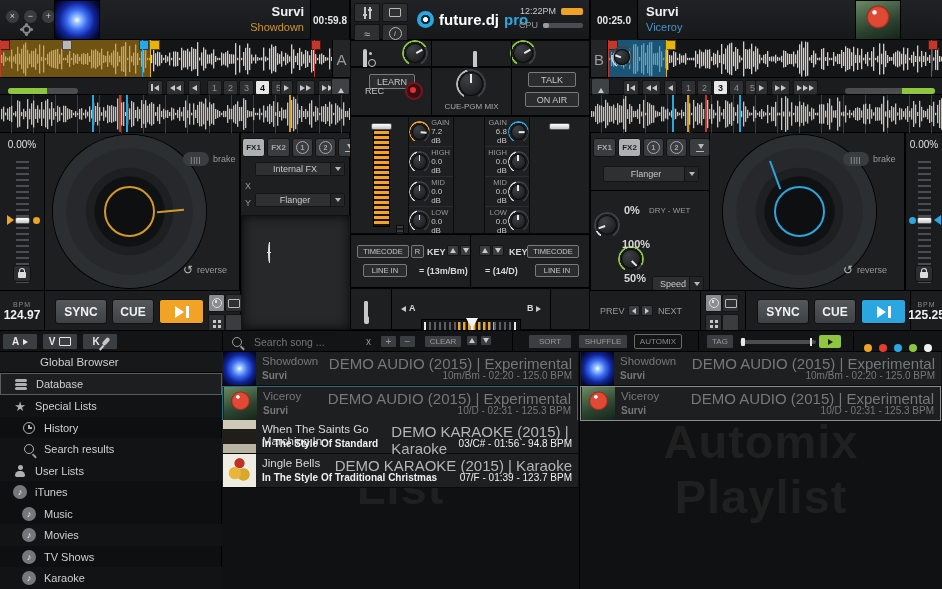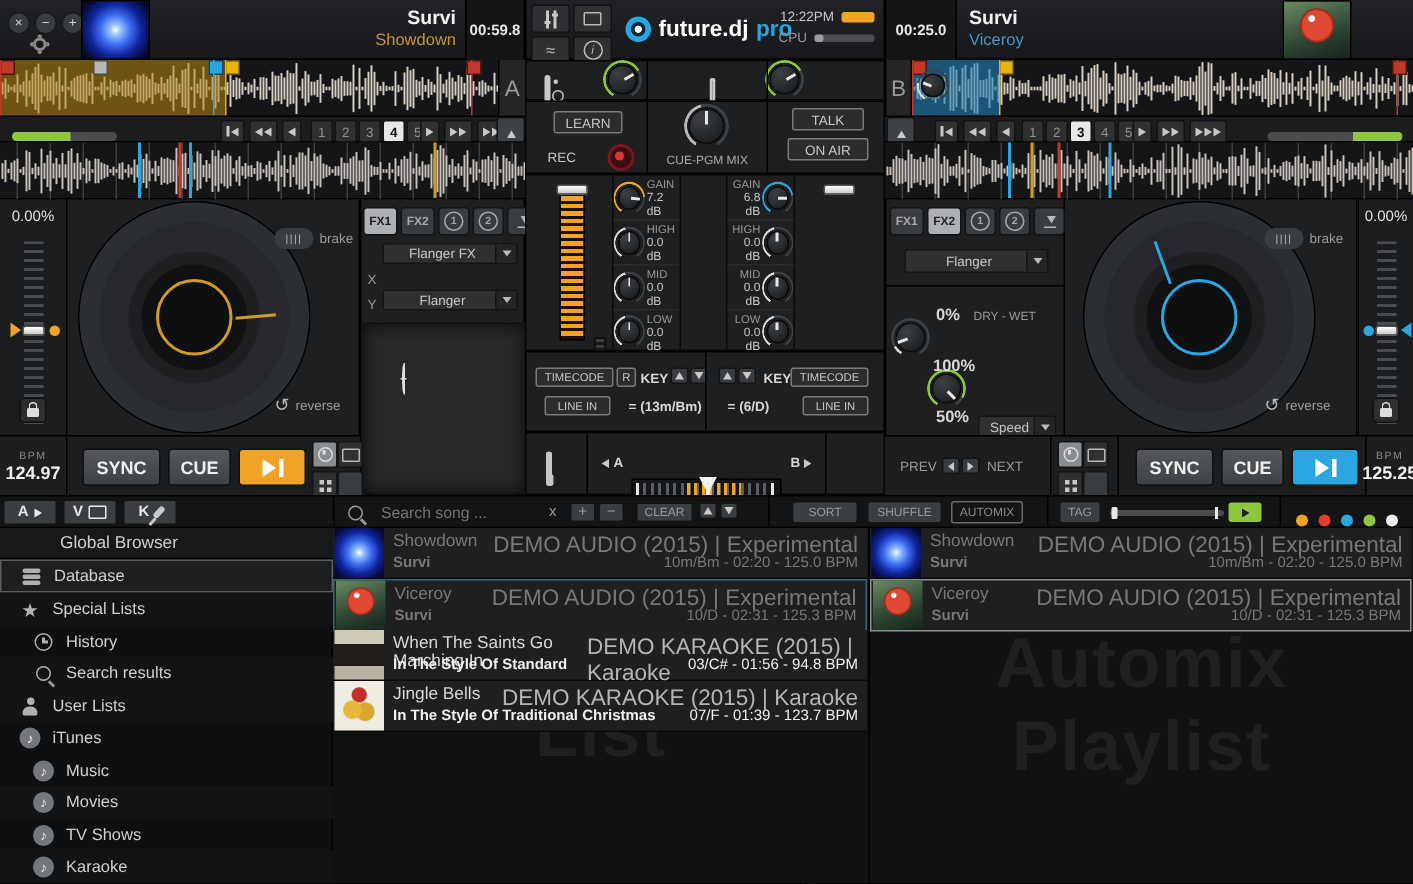--- a/index.html
+++ b/index.html
@@ -1144,21 +1144,21 @@
           <span class="circ">1</span>
         </span>
       <span class="fxtab" style="width:19px">
           <span class="circ">2</span>
         </span>
       <span class="fxtab" style="width:19px">
           <span class="i-dl"></span>
         </span>
     </div>
     <div class="abs drop" style="left:14px;top:29px;width:90px;height:14px">
-        <span style="margin-right:10px">Flanger FX</span>
+        <span style="margin-right:10px">Internal FX</span>
         <span class="dd"></span>
       </div>
     <span class="abs lbl9" style="left:4px;top:48px">X</span>
     <div class="abs drop" style="left:14px;top:46px;width:90px;height:14px">
         <span style="margin-right:10px">Flanger</span>
         <span class="dd"></span>
       </div>
     <span class="abs lbl9" style="left:4px;top:65px">Y</span>
     <div class="abs drop" style="left:14px;top:63px;width:90px;height:14px">
         <span style="margin-right:10px">LP Cutoff</span>
@@ -1200,21 +1200,21 @@
     <span class="abs" style="left:80px;top:0;bottom:0;width:1px;background:#000"></span>
     <span class="abs i-hp" style="left:94px;top:6px"></span>
     <span class="abs knob k20" style="left:130px;top:2px;--c:#8dc63f;--d:210deg;--n:60deg"></span>
     <span class="abs" style="left:160px;top:0;bottom:0;width:1px;background:#000"></span>
     <span class="abs i-mic" style="left:176px;top:6px"></span>
     <span class="abs knob k16" style="left:206px;top:4px;--c:#d8d8d8;--d:70deg;--n:-70deg"></span>
   </div>
 
   <div class="abs panel" style="left:350px;top:67px;width:240px;height:49px">
     <div class="abs obtn" style="left:18px;top:6px;width:46px;height:15px">LEARN</div>
-    <div class="abs flex" style="left:14px;top:28px;gap:21px">
+    <div class="abs flex" style="left:14px;top:14px;gap:21px">
       <span style="font-size:9px;color:#c8c8c8">REC</span>
       <span class="recbtn"></span>
     </div>
     <span class="abs" style="left:80px;top:0;bottom:0;width:1px;background:#000"></span>
     <span class="abs knob k24" style="left:108px;top:4px;--c:#b8b8b8;--d:135deg;--n:0deg"></span>
     <div class="abs" style="left:81px;top:34px;width:79px;text-align:center;font-size:8px;color:#aaa">CUE-PGM MIX</div>
     <span class="abs" style="left:160px;top:0;bottom:0;width:1px;background:#000"></span>
     <div class="abs obtn" style="left:177px;top:4px;width:48px;height:15px">TALK</div>
     <div class="abs obtn" style="left:174px;top:24px;width:54px;height:15px">ON AIR</div>
   </div>
@@ -1313,21 +1313,21 @@
     <span class="abs keytxt" style="left:68px;top:31px">= (13m/Bm)</span>
   </div>
   <div class="abs keypanel" style="left:470px;top:234px;width:120px;height:54px">
     <span class="abs arrbtn" style="left:8px;top:10px">
         <span class="arr-u"></span>
       </span>
     <span class="abs arrbtn" style="left:21px;top:10px">
         <span class="arr-d"></span>
       </span>
     <span class="abs keytxt" style="left:38px;top:12px">KEY</span>
-    <span class="abs keytxt" style="left:14px;top:31px">= (6/D)</span>
+    <span class="abs keytxt" style="left:14px;top:31px">= (14/D)</span>
     <div class="abs obtn" style="left:56px;top:10px;width:52px;height:13px;font-size:7.5px">TIMECODE</div>
 
     <div class="abs obtn" style="left:64px;top:29px;width:44px;height:13px;font-size:7.5px">LINE IN</div>
   </div>
 
   <div class="abs panel" style="left:350px;top:288px;width:240px;height:42px">
     <span class="abs i-hp" style="left:13px;top:14px"></span>
     <span class="abs" style="left:40px;top:0;bottom:0;width:1px;background:#000"></span>
     <span class="abs tri-l" style="left:50px;top:17px"></span>
     <span class="abs keytxt" style="left:58px;top:14px">A</span>

